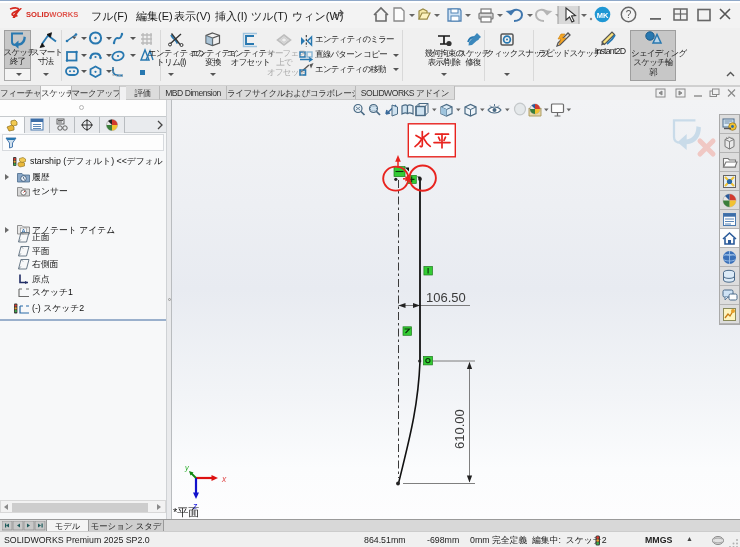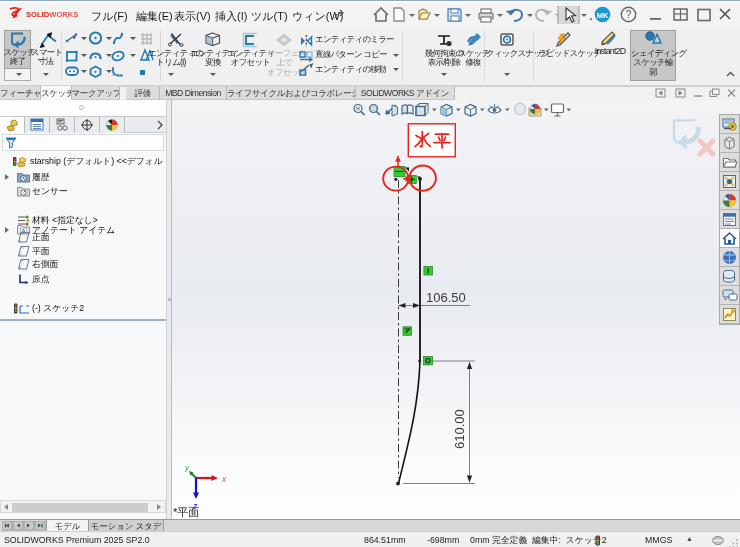--- a/index.html
+++ b/index.html
@@ -589,29 +589,20 @@
       </div>
       <div class="trow abs" style="top:44.5px;margin-top:24px;">
         <div class="texp"></div>
         <svg class="abs" style="left:17px;top:1.5px;" width="13" height="11" viewBox="0 0 13 11">
           <path d="M0.5 1.5 H5 L6.5 3 H12.5 V10 H0.5 Z" fill="#e8e8e8" stroke="#7a7a7a" stroke-width="0.8"></path>
           <rect x="3.5" y="4" width="6" height="5.5" fill="#fdfdfd" stroke="#888" stroke-width="0.6"></rect>
           <text x="6.5" y="9" text-anchor="middle" font-size="5.5" fill="#2a6aa8" font-weight="bold" font-family="Liberation Sans">A</text>
         </svg>
         <span class="lbl">アノテート アイテム</span>
       </div>
-      <div class="trow abs" style="top:59px;">
-        <svg class="abs" style="left:17px;top:1.5px;" width="13" height="11" viewBox="0 0 13 11">
-          <path d="M1 2 h7 M1 5.5 h7 M1 9 h7" stroke="#555" stroke-width="1"></path>
-          <circle cx="10" cy="2" r="1.6" fill="#3a8a3a"></circle>
-            <circle cx="10.8" cy="5.5" r="1.6" fill="#c8a22a"></circle>
-            <circle cx="10" cy="9" r="1.6" fill="#b04a3a"></circle>
-        </svg>
-        <span class="lbl">材料 &lt;指定なし&gt;</span>
-      </div>
       <div class="trow abs" style="top:90px;">
         <svg class="abs" style="left:18px;top:2px;" width="12" height="11" viewBox="0 0 12 11">
           <path d="M3 0.5 H11 L8.5 10 H0.5 Z" fill="none" stroke="#6a7a88" stroke-width="1"></path>
           <path d="M3 0.5 L5 2.5 M0.5 10 L2.8 7.5" stroke="#6a7a88" stroke-width="0.8"></path>
         </svg>
         <span class="lbl">平面</span>
       </div>
       <div class="trow abs" style="top:75.5px;">
         <svg class="abs" style="left:18px;top:2px;" width="12" height="11" viewBox="0 0 12 11">
           <path d="M3 0.5 H11 L8.5 10 H0.5 Z" fill="none" stroke="#6a7a88" stroke-width="1"></path>
@@ -625,20 +616,26 @@
           <path d="M3 0.5 L5 2.5 M0.5 10 L2.8 7.5" stroke="#6a7a88" stroke-width="0.8"></path>
         </svg>
         <span class="lbl">右側面</span>
       </div>
       <div class="trow abs" style="top:117.5px;">
         <svg class="abs" style="left:18px;top:2px;" width="12" height="11" viewBox="0 0 12 11">
           <path d="M2 0.5 V8.5 H10" fill="none" stroke="#222e66" stroke-width="1.6"></path>
           <path d="M10 8.5 l-3 -1.5 v3 z" fill="#222e66"></path>
         </svg>
         <span class="lbl">原点</span>
+      </div>
+      <div class="trow abs" style="top:131px;">
+        <svg class="abs" style="left:18px;top:2px;" width="12" height="11" viewBox="0 0 12 11">
+          <path d="M1 2 V9.5 H11 M1 2 H4 M8 2 H11" fill="none" stroke="#6a6a6a" stroke-width="1.1"></path>
+        </svg>
+        <span class="lbl">スケッチ1</span>
       </div>
       <div class="trow abs" style="top:147px;">
         <svg class="abs" style="left:14px;top:1.5px;" width="16" height="12" viewBox="0 0 16 12">
           <rect x="0" y="0.5" width="3.4" height="10" rx="1" fill="#3a3a3a"></rect>
           <circle cx="1.7" cy="2.6" r="1.1" fill="#e03a2e"></circle>
             <circle cx="1.7" cy="5.4" r="1.1" fill="#e8a02a"></circle>
             <circle cx="1.7" cy="8.2" r="1.1" fill="#3ab04a"></circle>
           <path d="M6 3 V10 H15 M6 3 H9 M12 3 H15" fill="none" stroke="#2a6aa8" stroke-width="1.2"></path>
         </svg>
         <span class="lbl" style="left:32px;">(-) スケッチ2</span>
@@ -680,21 +677,21 @@
   <div class="mtab abs" style="left:89px;width:75px;background:#cfcfcf;border:1px solid #9a9a9a;border-bottom:none;border-left:none;">モーション スタディ 1</div>
 </div>
 
 <div id="statusbar" class="abs">
   <div class="sbt" style="left:4px;">SOLIDWORKS Premium 2025 SP2.0</div>
   <div class="sbt" style="left:364px;">864.51mm</div>
   <div class="sbt" style="left:427px;">-698mm</div>
   <div class="sbt" style="left:470px;">0mm</div>
   <div class="sbt" style="left:492px;">完全定義</div>
   <div class="sbt" style="left:532px;">編集中:&nbsp; スケッチ2</div>
-  <div class="sbt" style="left:645px;">MMGS</div>
+  <div class="sbt" style="left:645px;font-weight:bold;">MMGS</div>
   <div class="sbt" style="left:686px;font-size:7px;color:#444;">▲</div>
   <svg class="abs" style="left:594px;top:3px;" width="8" height="11" viewBox="0 0 8 11">
     <rect x="1.5" y="0.5" width="4.5" height="10" rx="1.5" fill="#3a3a3a"></rect>
     <circle cx="3.75" cy="2.6" r="1.3" fill="#e03a2e"></circle>
       <circle cx="3.75" cy="5.5" r="1.3" fill="#e8a02a"></circle>
       <circle cx="3.75" cy="8.4" r="1.3" fill="#3ab04a"></circle>
   </svg>
   <svg class="abs" style="left:712px;top:3px;" width="14" height="11" viewBox="0 0 14 11">
     <ellipse cx="6" cy="5.5" rx="5.5" ry="4" fill="#e2e2e2" stroke="#8a8a8a" stroke-width="1"></ellipse>
     <path d="M2 4 C4 2.8 8 2.8 10 4 M2 7 C4 8.2 8 8.2 10 7" stroke="#8a8a8a" stroke-width="0.7" fill="none"></path>

